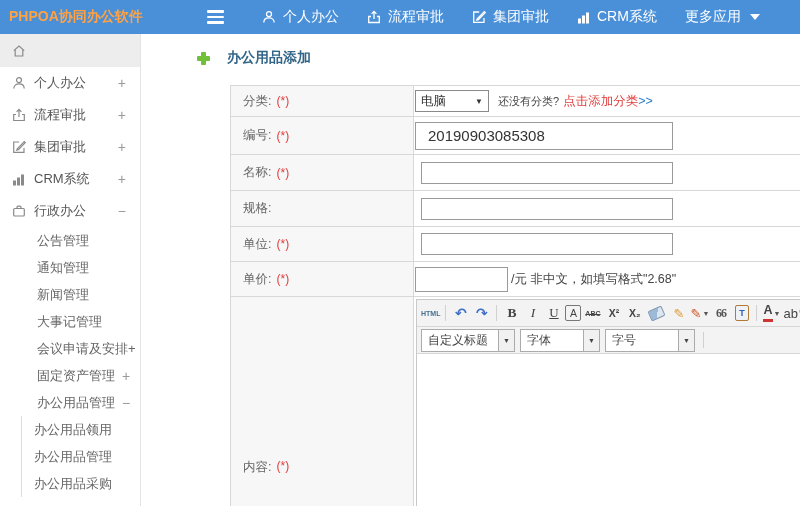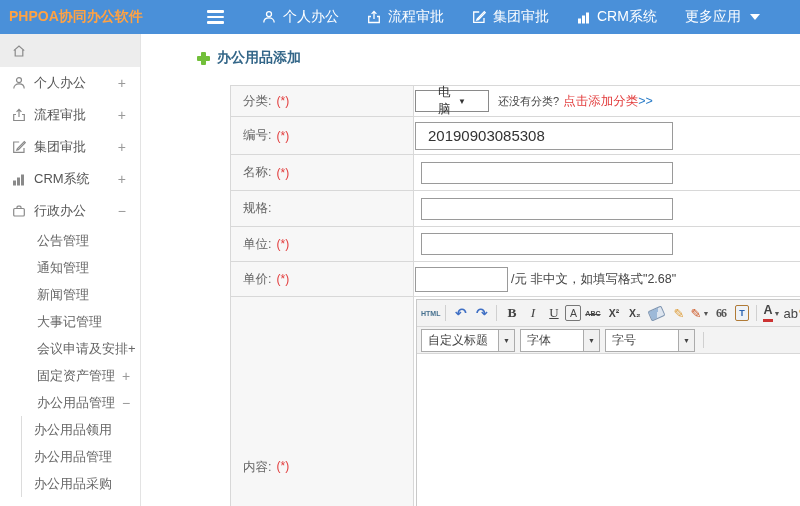--- a/index.html
+++ b/index.html
@@ -26,41 +26,41 @@
   .sicon{width:15px;height:15px;color:#8a8a8a;display:flex;align-items:center;justify-content:center;}
   .slabel{margin-left:8px;flex:1;}
   .expand{color:#999;font-size:14px;}
   .submenu .sub-item{height:27px;display:flex;align-items:center;padding-left:37px;font-size:13px;color:#666;cursor:pointer;}
   .sub-item .expand{margin-left:7px;}
   .submenu2{margin-left:21px;border-left:1px solid #dcdcdc;}
   .submenu2 .sub-item{padding-left:12px;}
 
   
   .content{position:absolute;top:34px;left:141px;width:659px;height:472px;background:#fff;overflow:hidden;}
-  .page-title{position:absolute;left:56px;top:15px;display:flex;align-items:center;gap:7px;}
+  .page-title{position:absolute;left:56px;top:15px;display:flex;align-items:center;gap:17px;}
   .add-plus{position:relative;width:13px;height:13px;}
   .add-plus i{position:absolute;background:#72bf3a;border-radius:1px;}
   .add-plus i.v{left:4px;top:0;width:5px;height:13px;}
   .add-plus i.h{left:0;top:4px;width:13px;height:5px;}
   .page-title h1{margin:0;font-size:14px;font-weight:bold;color:#336688;}
 
   
   .form-table{position:absolute;left:89px;top:51px;width:640px;border:1px solid #d8d8d8;border-bottom:none;}
   .frow{display:flex;border-bottom:1px solid #d8d8d8;}
   .cell-label{width:183px;min-width:183px;background:#f7f7f7;border-right:1px solid #d8d8d8;
     display:flex;align-items:center;padding-left:12px;font-size:12.5px;color:#666;box-sizing:border-box;}
   .required{color:#e23c3c;margin-left:5px;font-size:12px;}
   .cell-field{flex:1;display:flex;align-items:center;background:#fff;padding-left:1px;min-width:0;}
   .r1{height:30px;} .r2{height:37px;} .r3{height:35px;} .r4{height:35px;} .r5{height:34px;} .r6{height:34px;}
   .r7{height:340px;}
   .r7 .cell-label{align-items:flex-start;padding-top:162px;}
   .r7 .cell-field{align-items:stretch;padding:2px;}
 
   .sel{width:74px;height:22px;box-sizing:border-box;border:1px solid #8a8a8a;background:#fff;
-    display:flex;align-items:center;justify-content:space-between;padding:0 22px;
+    display:flex;align-items:center;justify-content:space-between;padding:0 5px;
     font-size:12.5px;color:#333;cursor:pointer;}
   .caret-s{font-size:8px;color:#333;}
   .hint{margin-left:9px;font-size:11px;color:#444;}
   .red-link{margin-left:4px;font-size:12.5px;color:#e23c3c;cursor:pointer;}
   .blue-arrows{font-size:12.5px;color:#2a7cc8;cursor:pointer;}
 
   .inp{border:1px solid #9a9a9a;box-sizing:border-box;font-size:13px;padding:0 12px;
     font-family:"Liberation Sans","DejaVu Sans",sans-serif;color:#333;outline:none;background:#fff;}
   .inp-code{width:258px;height:28px;font-size:15px;}
   .inp-std{width:252px;height:22px;margin-left:6px;}

